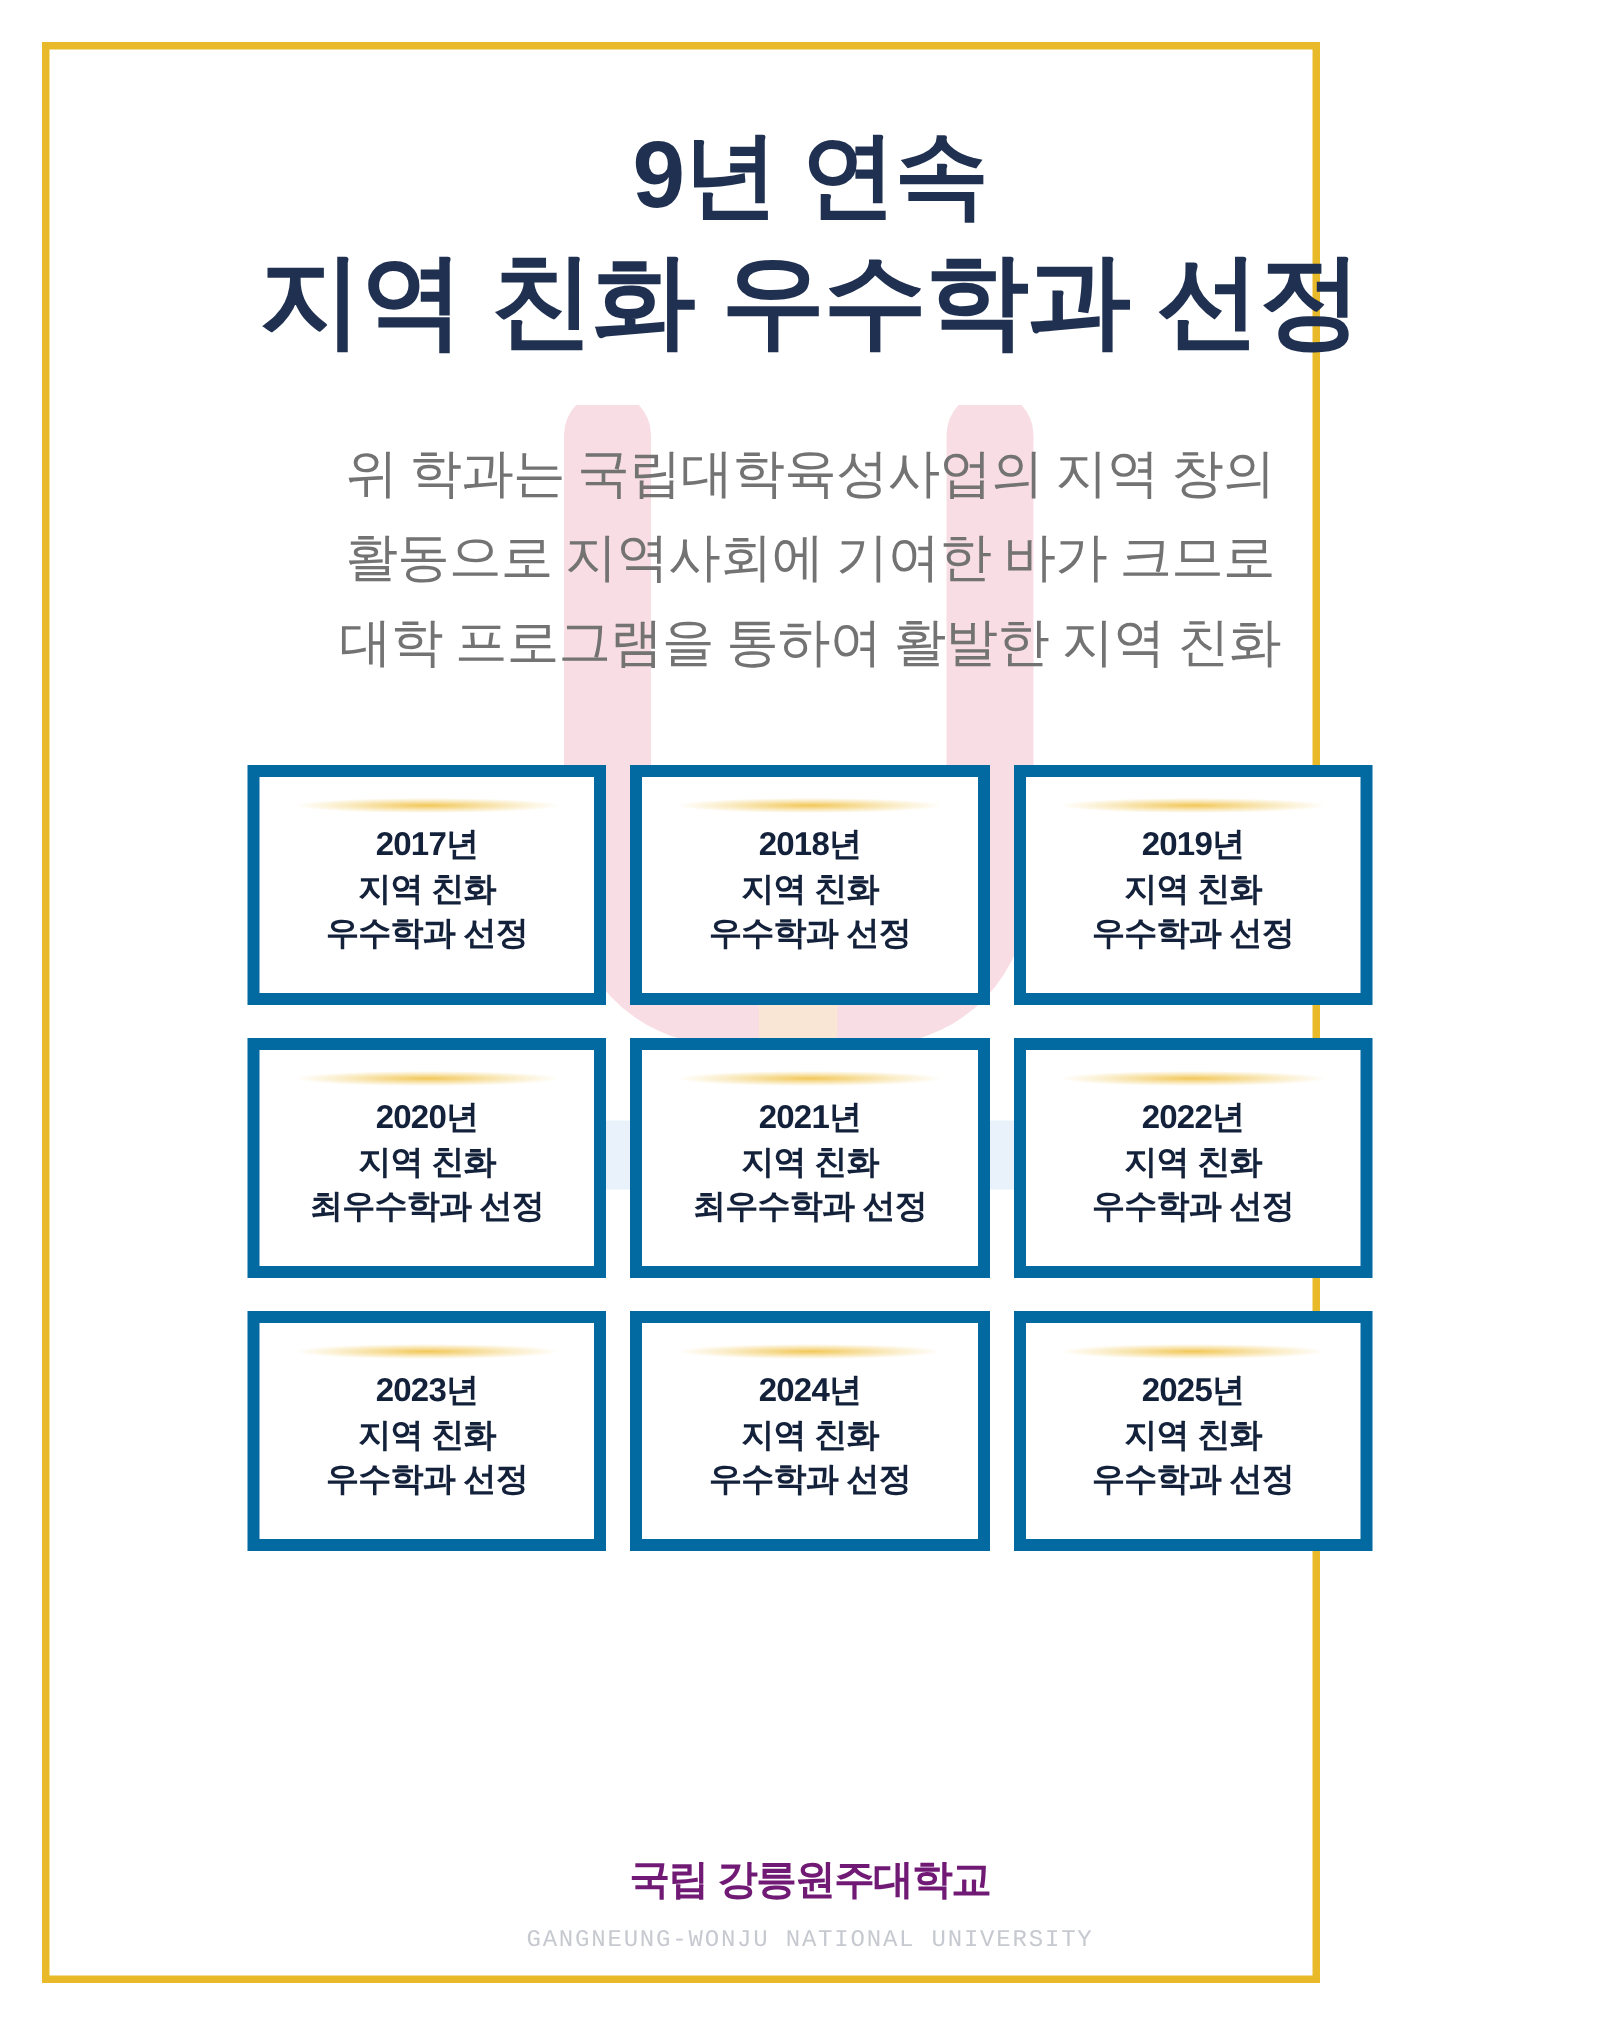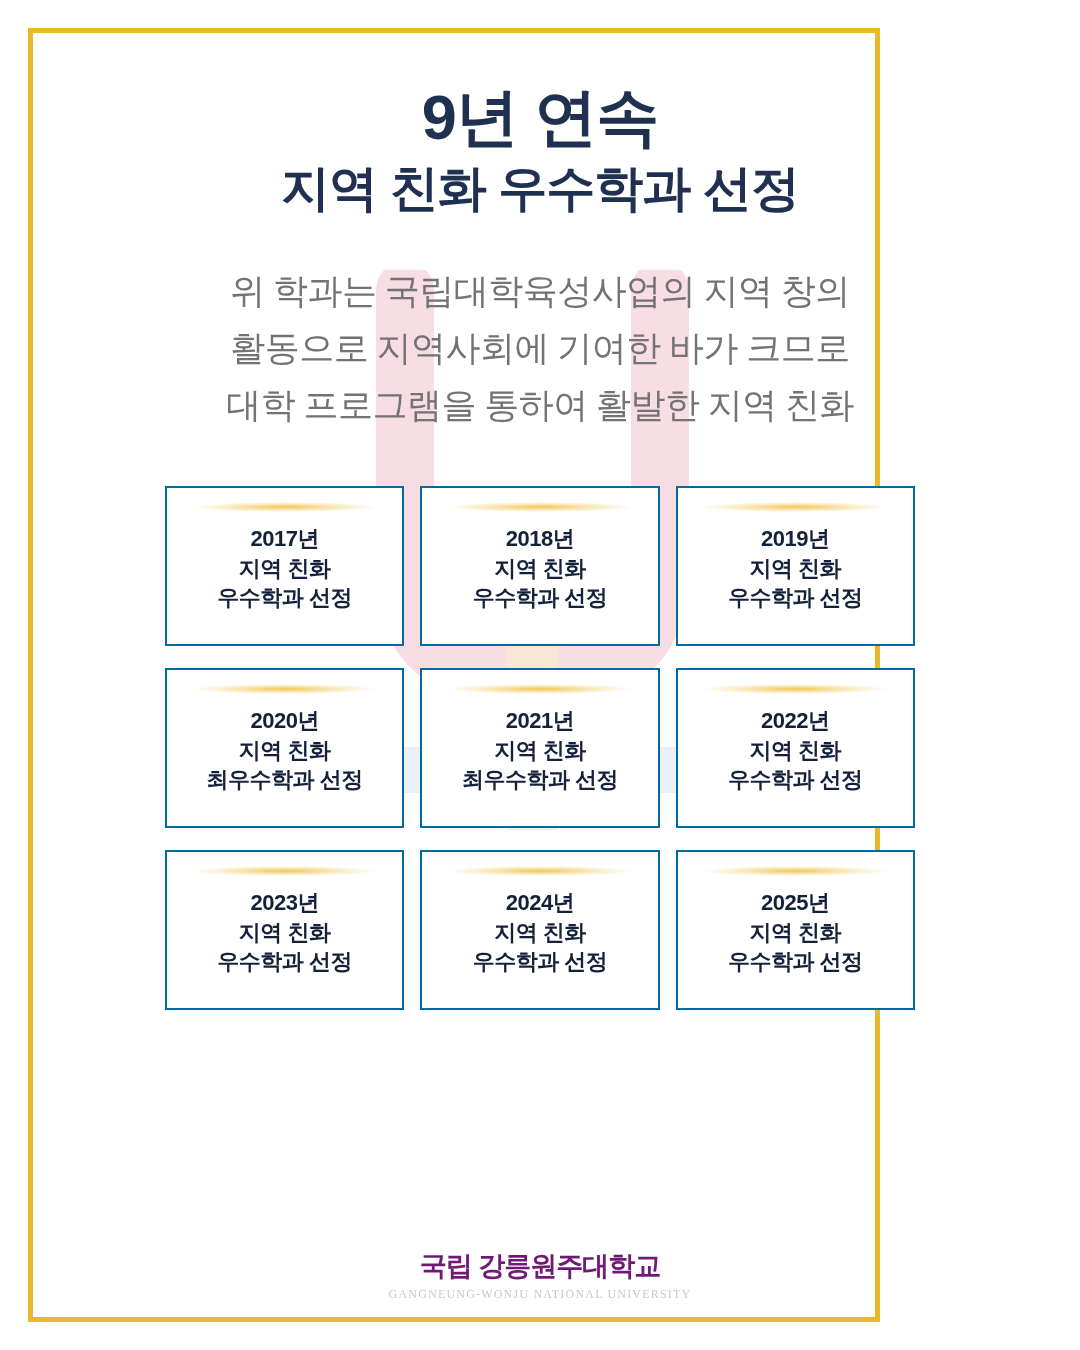--- a/index.html
+++ b/index.html
@@ -57,21 +57,21 @@
     font-weight: bold;
     text-align: center;
     letter-spacing: -1px;
     line-height: 1.18;
   }
   .title-1 {
     font-size: 63px;
     margin-top: 20px;
   }
   .title-2 {
-    font-size: 49px;
+    font-size: 69px;
     margin-top: 6px;
   }
   .subtitle {
     color: #1f3050;
     font-weight: bold;
     font-size: 49px;
     margin-top: 18px;
     text-align: center;
     letter-spacing: -1px;
   }
@@ -90,21 +90,21 @@
   }
   .grid {
     margin-top: 52px;
     width: 750px;
     display: grid;
     grid-template-columns: repeat(3, 1fr);
     grid-template-rows: repeat(3, 160px);
     gap: 22px 16px;
   }
   .card {
-    border: 2px solid #0369a1;
+    border: 8px solid #0369a1;
     background: #ffffff;
     position: relative;
     display: flex;
     flex-direction: column;
     align-items: center;
     justify-content: center;
     text-align: center;
     box-sizing: border-box;
     padding: 10px 6px 6px 6px;
   }
@@ -136,24 +136,24 @@
     align-items: center;
   }
   .footer .logo-ko {
     color: #701a75;
     font-weight: bold;
     font-size: 27px;
     letter-spacing: -1px;
   }
   .footer .logo-en {
     color: #c6c9cf;
-    font-family: Liberation Serif, serif;
-    font-size: 12px;
+    font-family: Liberation Mono, monospace;
+    font-size: 16px;
     letter-spacing: 1.2px;
-    margin-top: 3px;
+    margin-top: 13px;
   }
 </style>
 </head>
 <body>
 
 <div class="poster">
 
   <svg class="watermark" viewBox="0 0 1080 560" xmlns="http://www.w3.org/2000/svg">
     <g opacity="0.55">
       <path d="M405 20 L405 300 Q405 400 500 400 L560 400" stroke="#f4c3cf" stroke-width="58" fill="none" stroke-linecap="round"></path>

